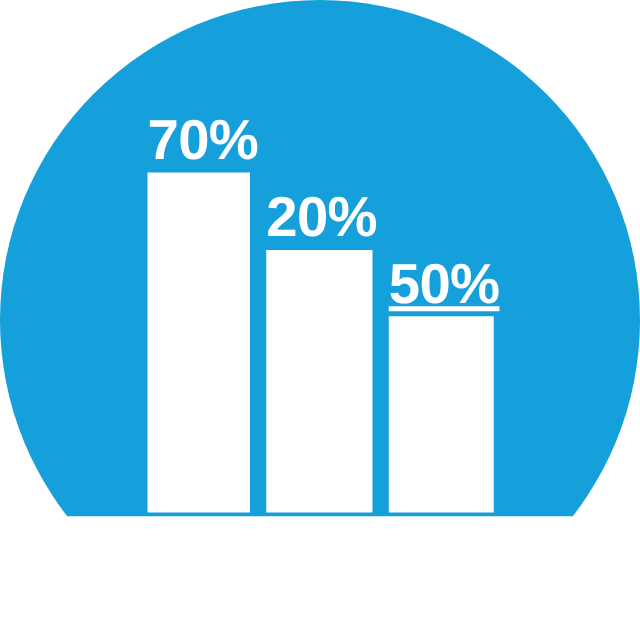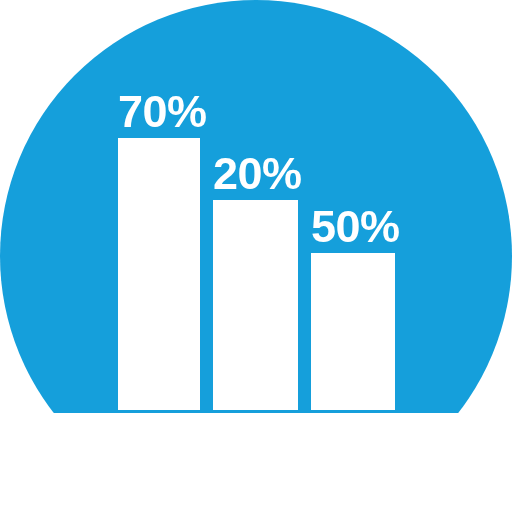--- a/index.html
+++ b/index.html
@@ -68,19 +68,19 @@
       <span class="bar-label" style="color: rgb(255, 255, 255);">70%</span>
       <div class="bar" style="height: 272px; background: rgb(255, 255, 255);"></div>
     </div>
 
     <div class="bar-group" style="left: 213px; width: 85px; height: 210px; bottom: 102px;">
       <span class="bar-label" style="color: rgb(255, 255, 255);">20%</span>
       <div class="bar" style="height: 210px; background: rgb(255, 255, 255);"></div>
     </div>
 
     <div class="bar-group" style="left: 311px; width: 84px; height: 157px; bottom: 102px;">
-      <span class="bar-label" style="color: rgb(255, 255, 255);">50%</span>
+      <span class="bar-label" style="color: rgb(255, 255, 255); text-decoration: underline;">50%</span>
       <div class="bar" style="height: 157px; background: rgb(255, 255, 255);"></div>
     </div>
 
   </div>
 
 </div>
 
 </body></html>

